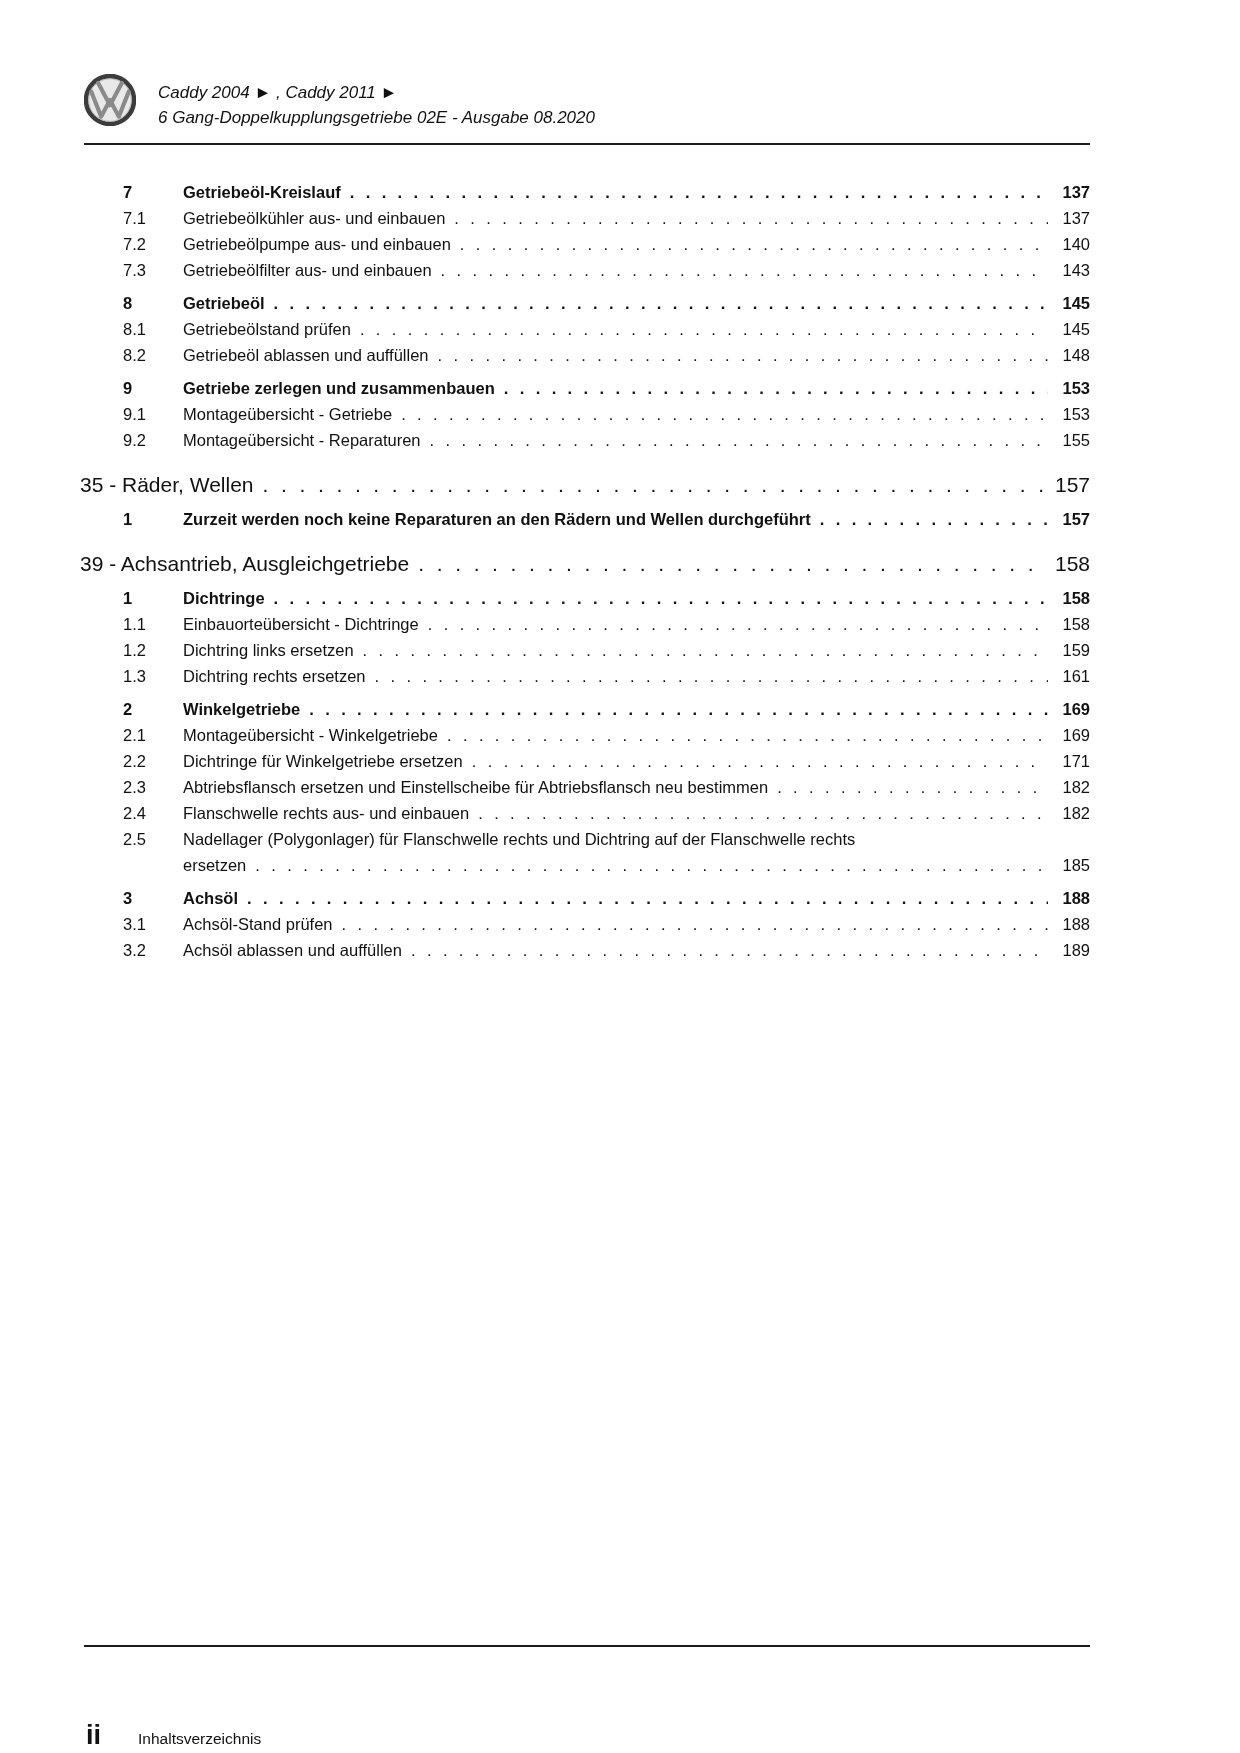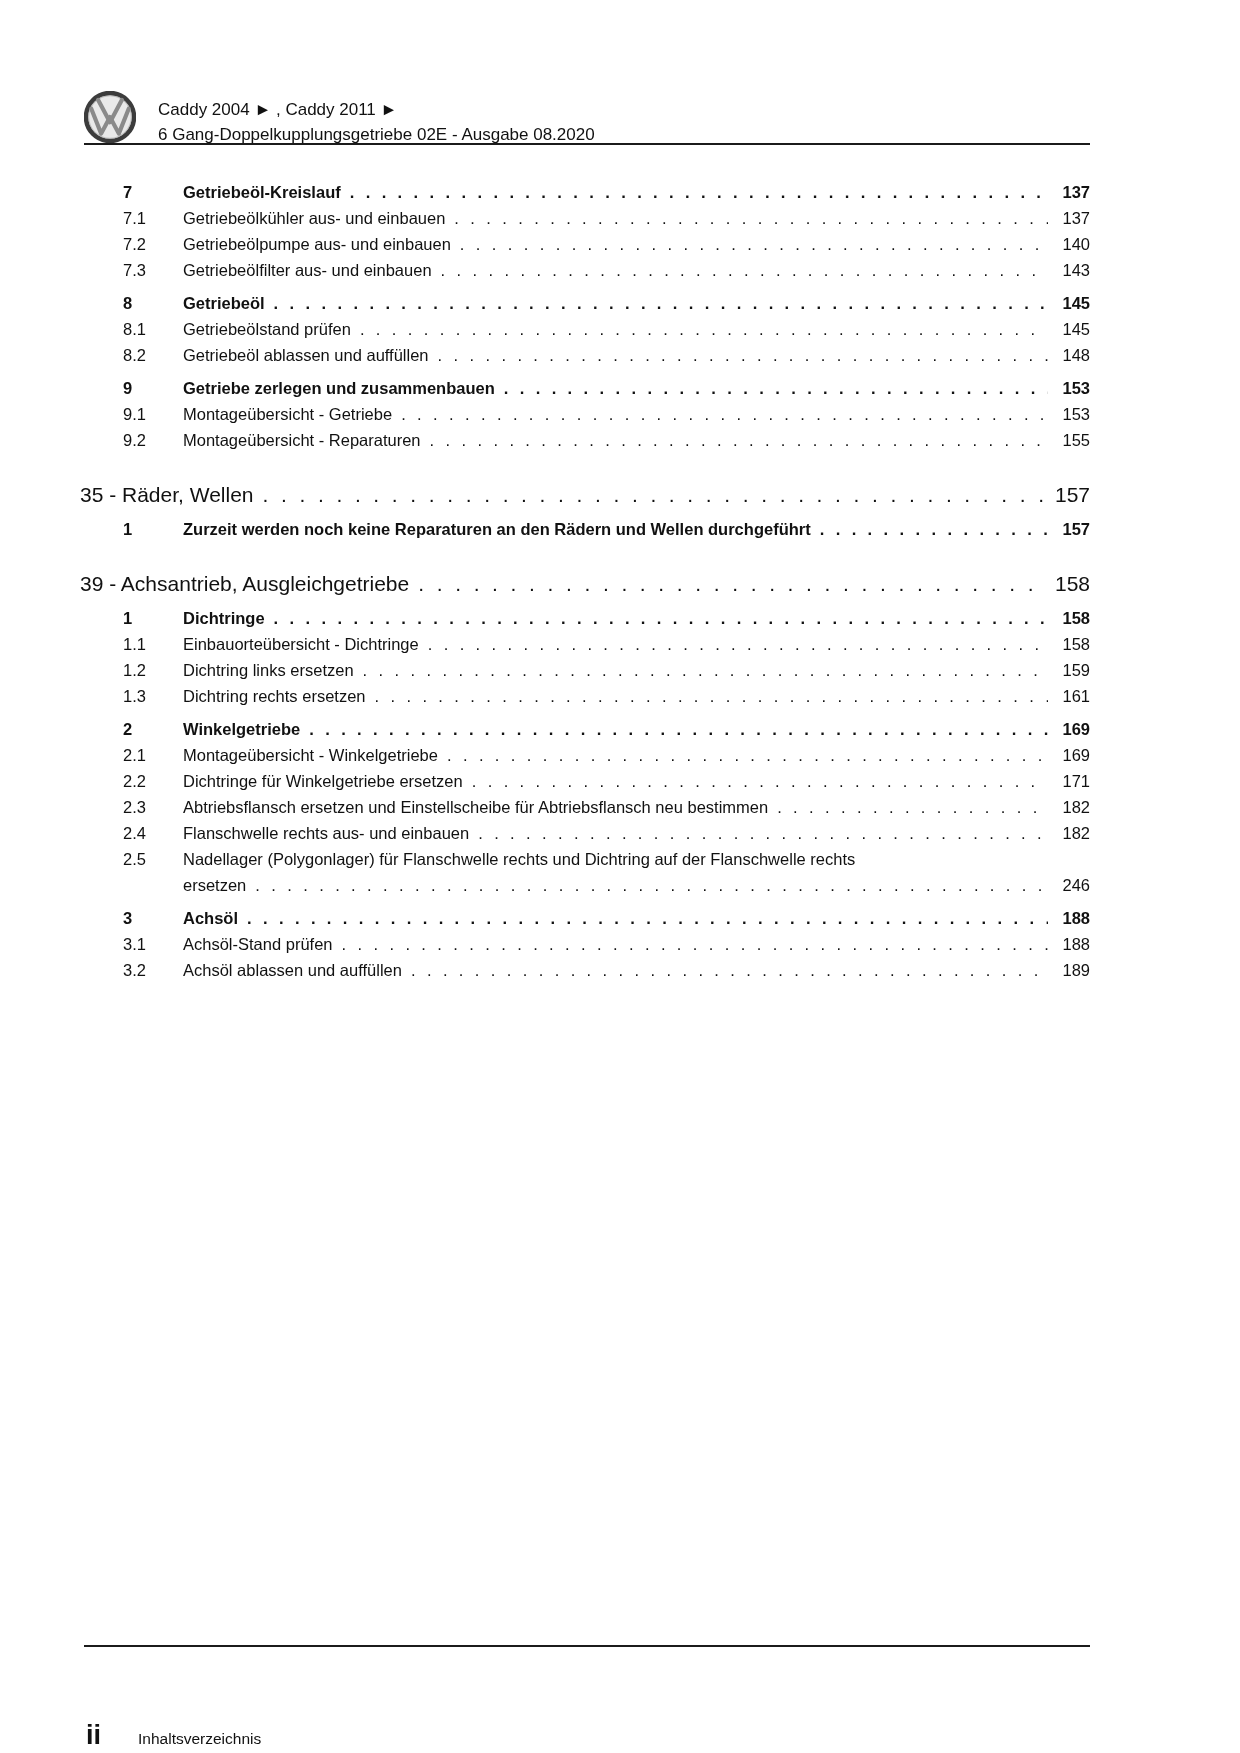--- a/index.html
+++ b/index.html
@@ -5,21 +5,21 @@
   html, body { margin: 0; padding: 0; }
   body {
     width: 1240px; height: 1753px;
     background: #ffffff;
     color: #111;
     font-family: "Liberation Sans", "DejaVu Sans", sans-serif;
     position: relative;
     overflow: hidden;
   }
   
-  .header { position: absolute; left: 84px; top: 89px; display: flex; align-items: flex-start; }
+  .header { position: absolute; left: 84px; top: 72px; display: flex; align-items: flex-start; font-style: italic; }
   .logo { width: 52px; height: 52px; margin-right: 22px; margin-top: 2px; }
   .header-text { font-size: 17px; line-height: 25px; padding-top: 8px; }
   .header-rule, .footer-rule {
     position: absolute; left: 84px; width: 1006px; height: 2px; background: #1b1b1b;
   }
   .header-rule { top: 143px; }
   .footer-rule { top: 1645px; }
   
   .toc { position: absolute; left: 80px; top: 172px; width: 1010px; }
   .entry {
@@ -38,21 +38,21 @@
     margin: 0 6px 0 9px; min-width: 0;
   }
   .dots::before {
     content: ". . . . . . . . . . . . . . . . . . . . . . . . . . . . . . . . . . . . . . . . . . . . . . . . . . . . . . . . . . . . . . . . . . . . . . . . . . . . . . . . . . . . . . . . . . . . . . . . . . . . . . . . . . . . . . . . . . . . . . . . . . . .";
     letter-spacing: 3.4px;
   }
   .page { flex: none; min-width: 36px; text-align: right; }
   .chapter {
     display: flex; align-items: baseline;
     font-size: 21px; line-height: 28px;
-    margin-top: 28px; margin-bottom: 7px;
+    margin-top: 18px; margin-bottom: 7px;
   }
   
   .footer { position: absolute; left: 86px; top: 1720px; display: flex; align-items: baseline; }
   .footer-page { font-size: 27px; font-weight: 700; line-height: 30px; }
   .footer-label { font-size: 15.5px; margin-left: 37px; }
 </style>
 </head>
 <body>
 
 <div class="header">
@@ -282,21 +282,21 @@
         </div>
       </div>
     </div>
     <div class="entry level2">
       <span class="num">2.5</span>
       <div class="main">
         <div class="pre">Nadellager (Polygonlager) für Flanschwelle rechts und Dichtring auf der Flanschwelle rechts</div>
         <div class="line">
           <span class="title">ersetzen</span>
           <span class="dots"></span>
-          <span class="page">246</span>
+          <span class="page">185</span>
         </div>
       </div>
     </div>
     <div class="entry level1">
       <span class="num">3</span>
       <div class="main">
         <div class="line">
           <span class="title">Achsöl</span>
           <span class="dots"></span>
           <span class="page">188</span>

